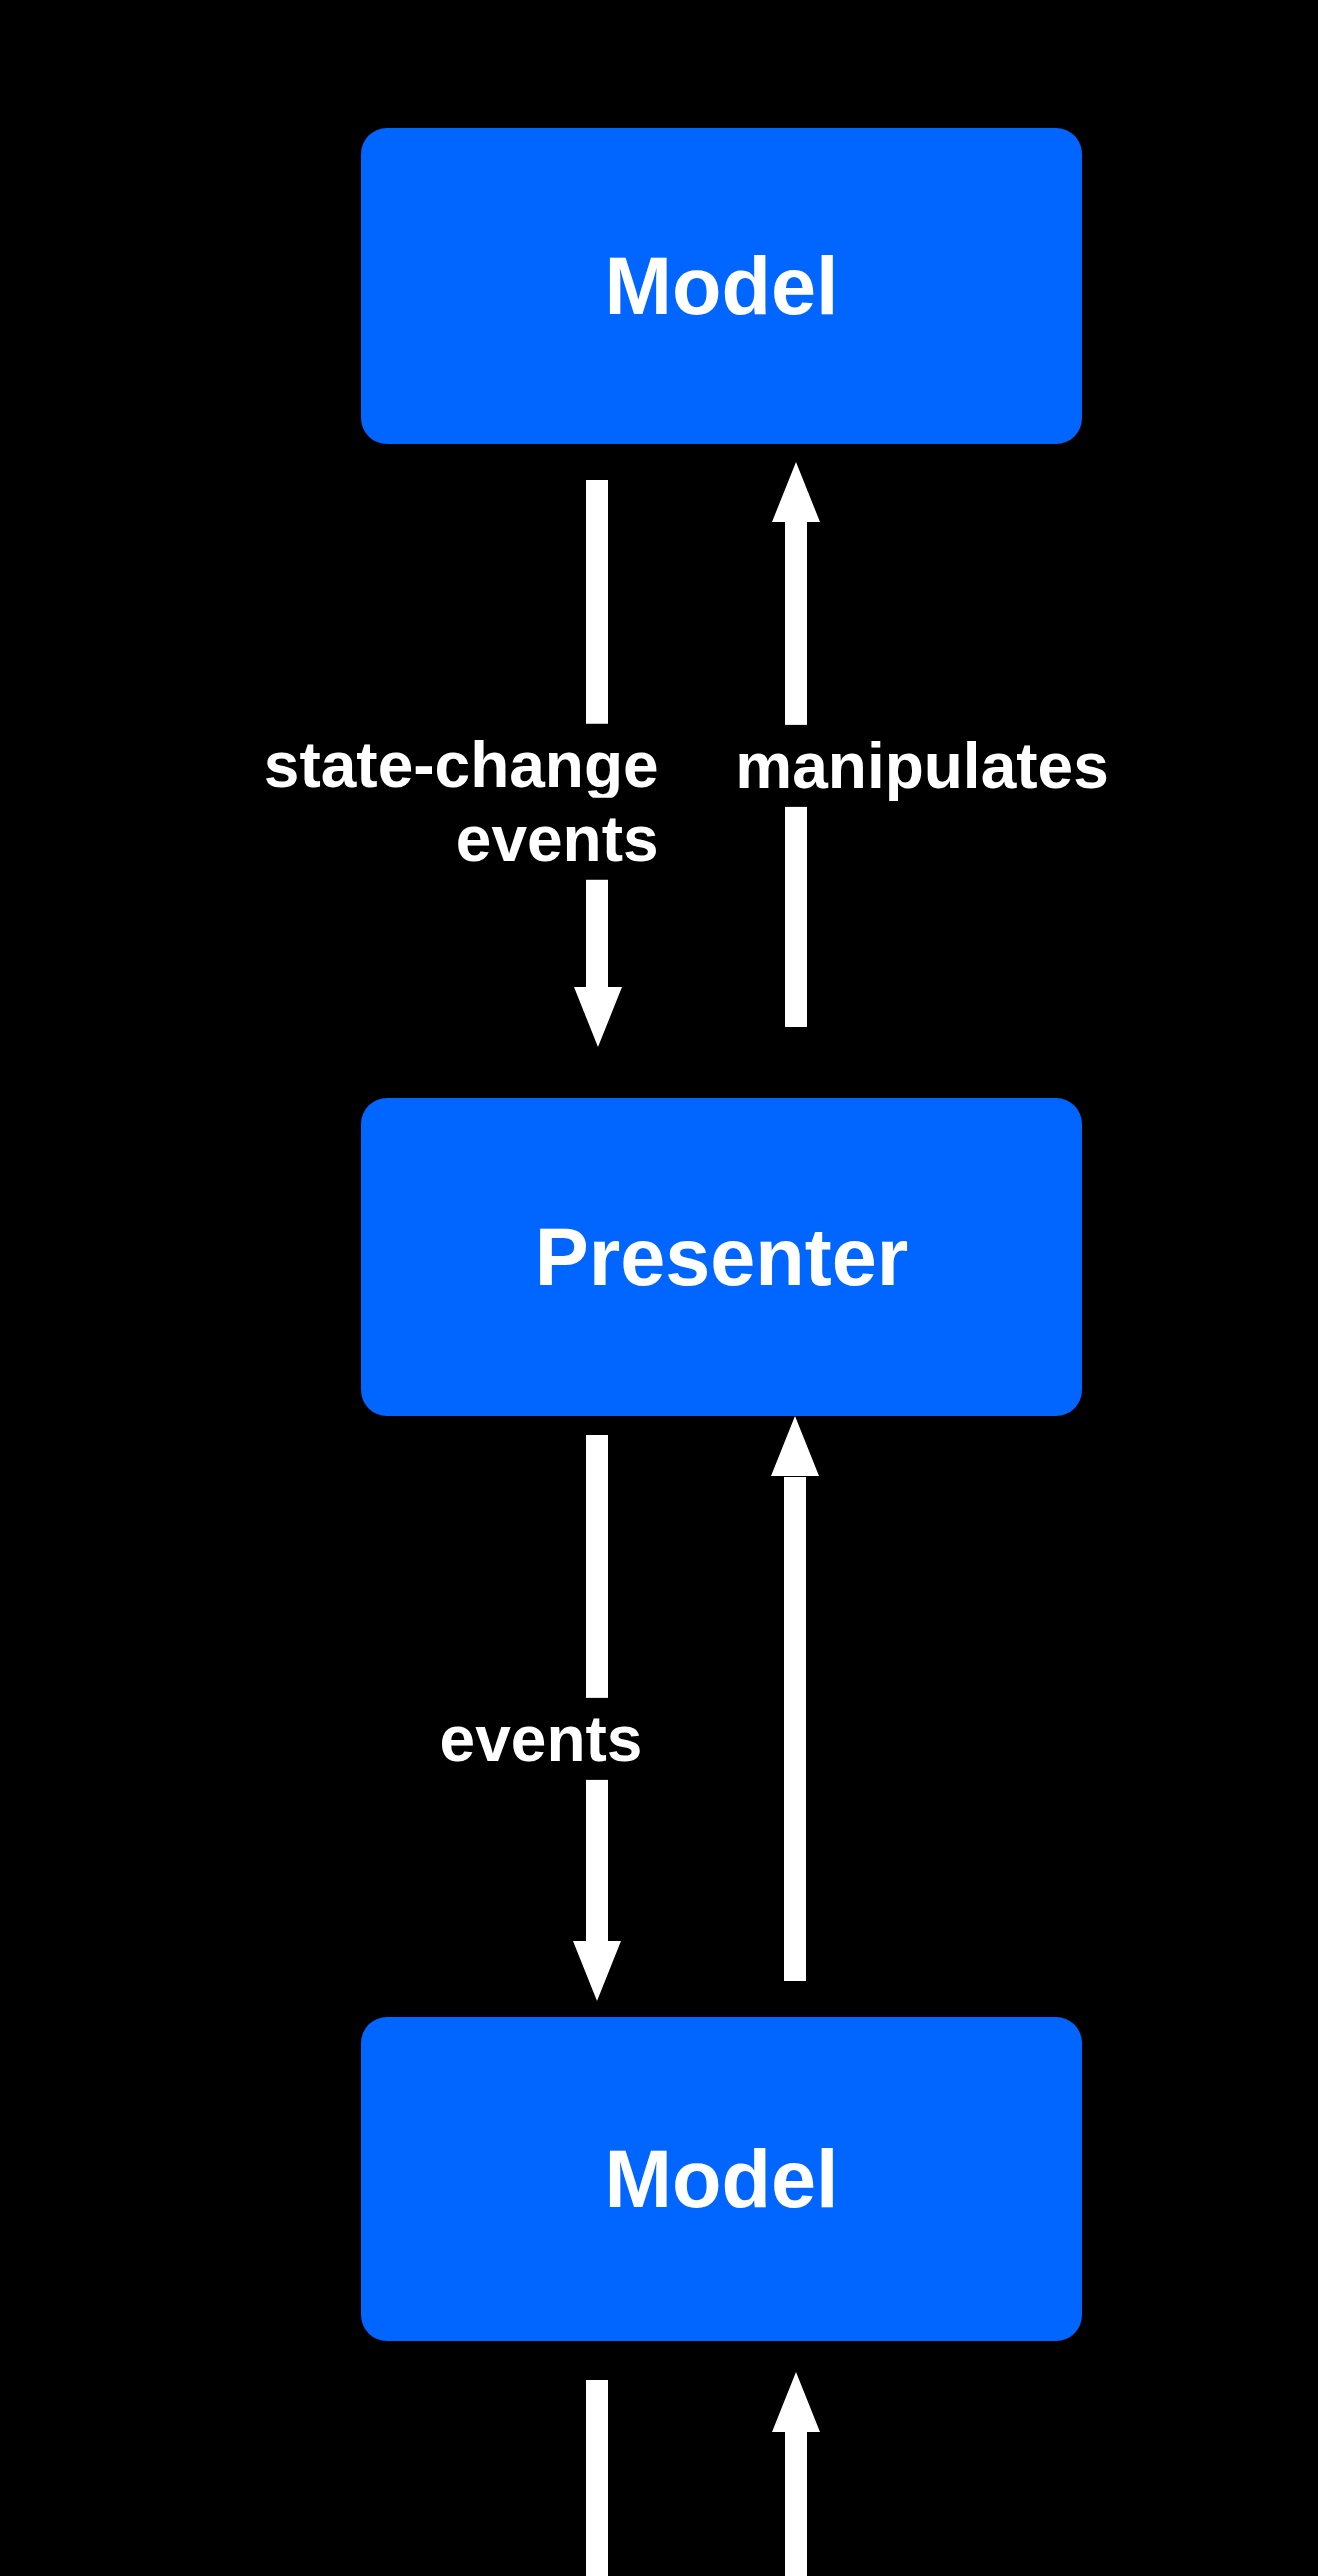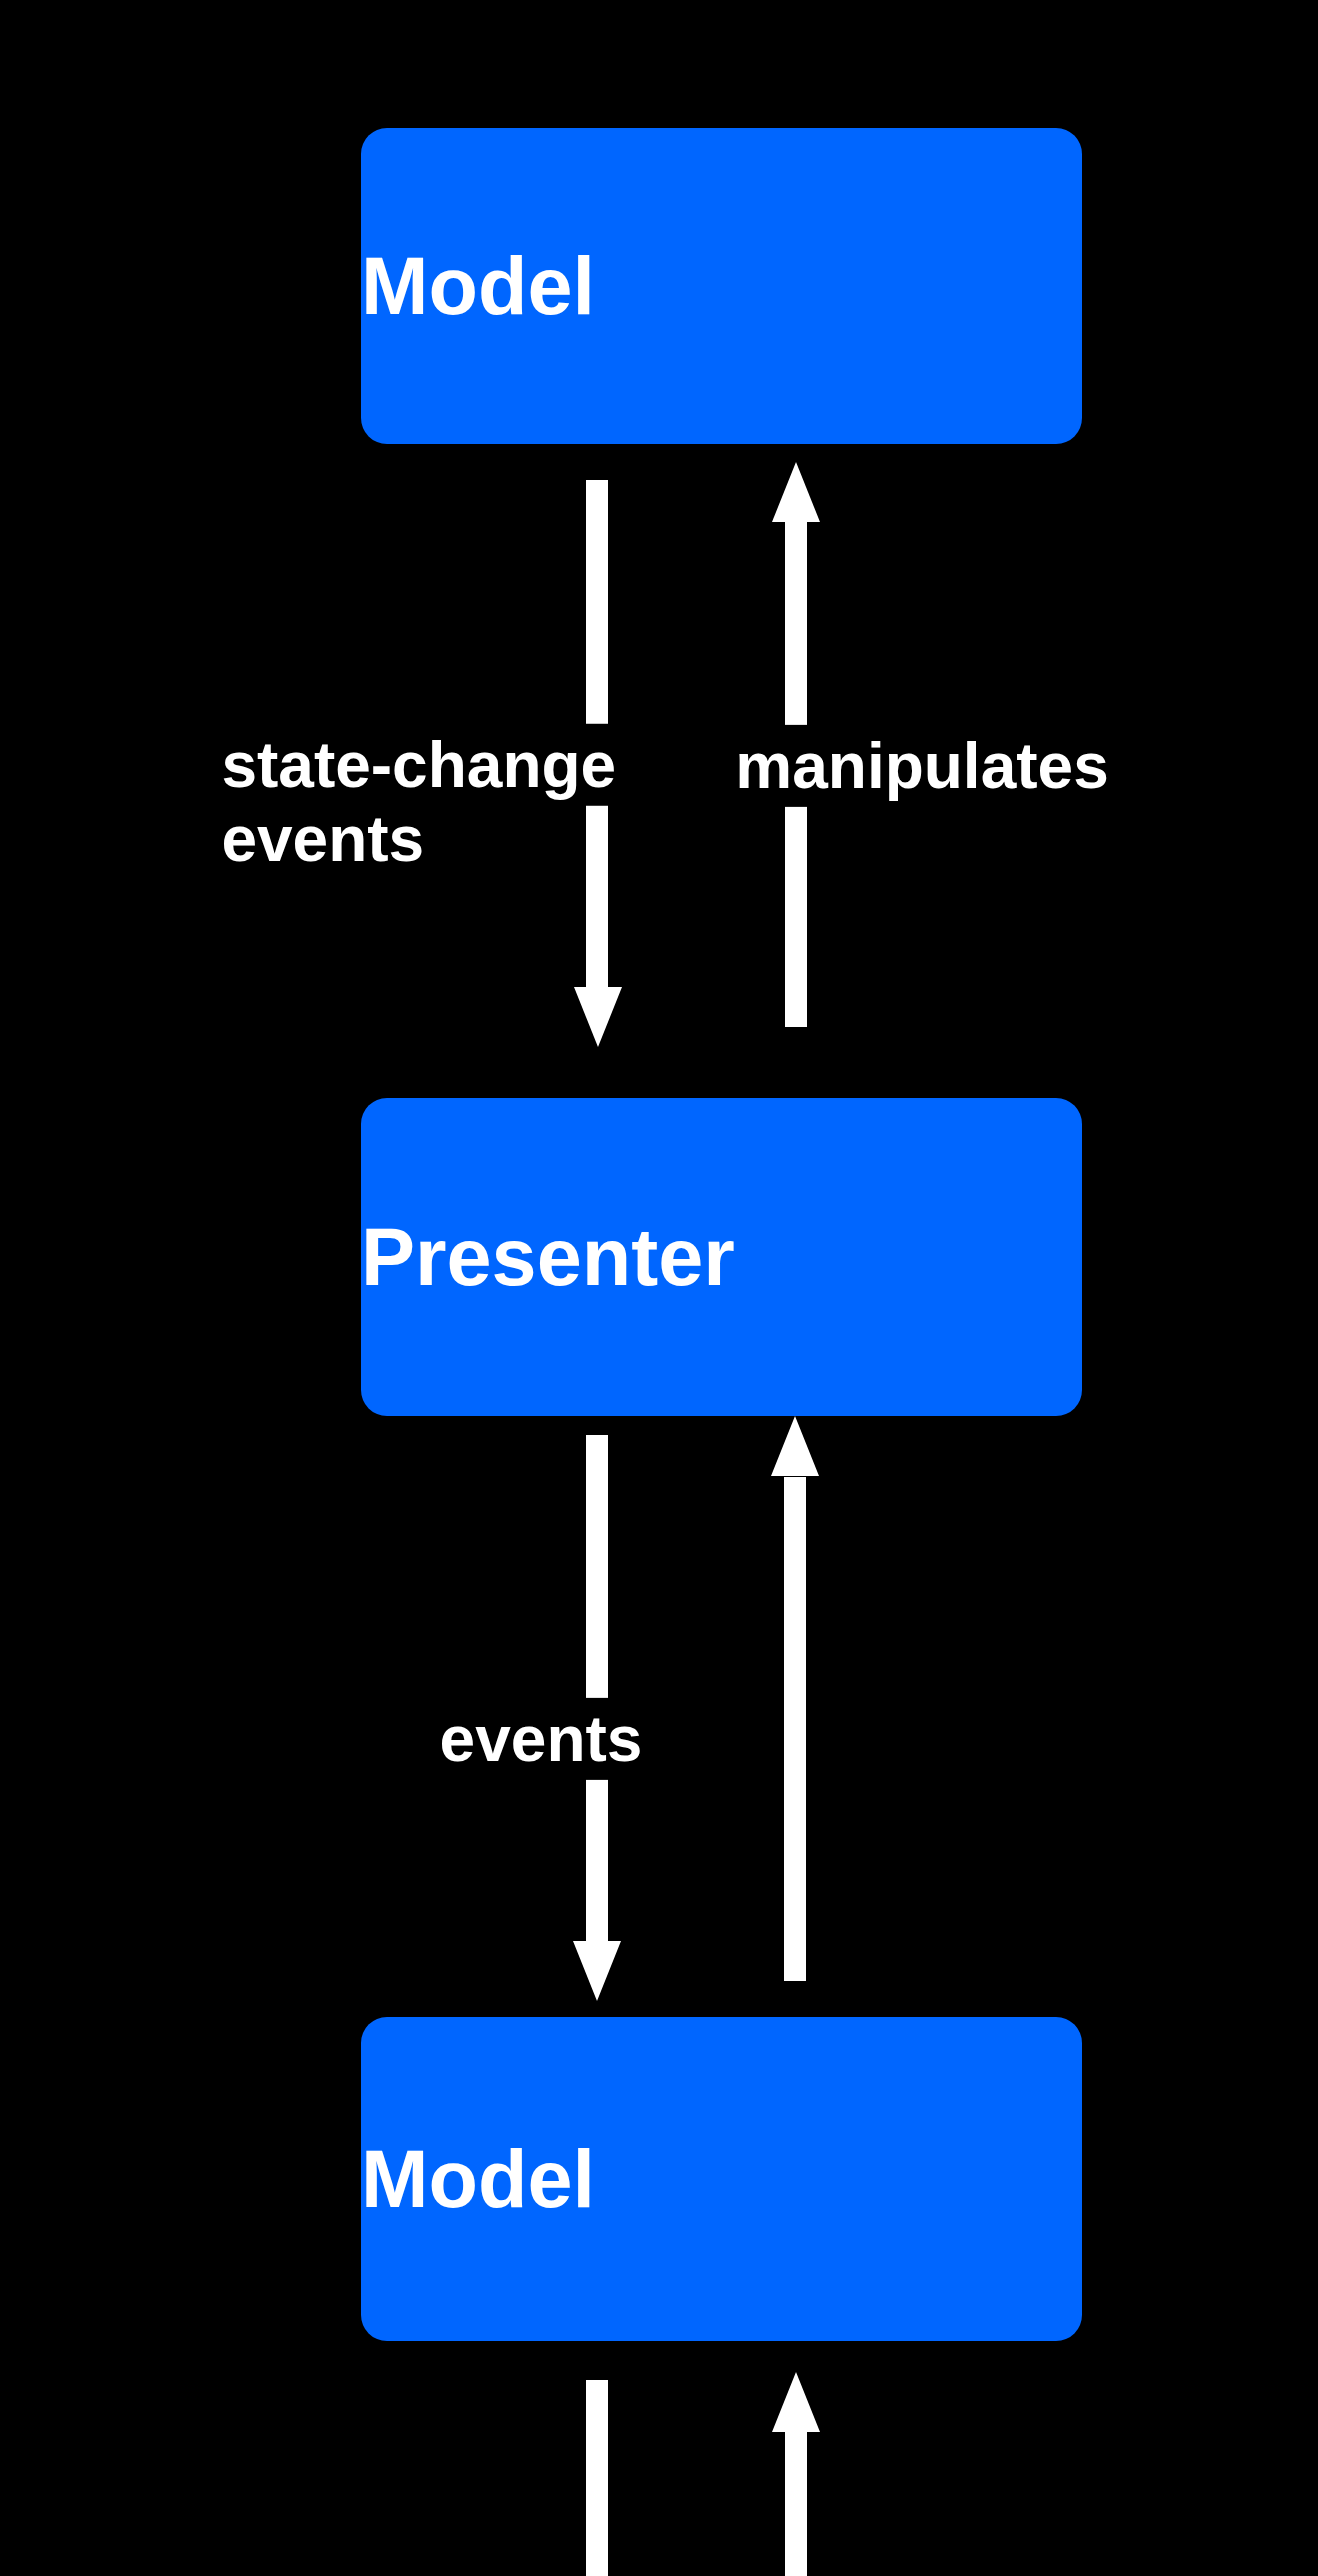--- a/index.html
+++ b/index.html
@@ -21,21 +21,21 @@
     overflow: hidden;
   }
 
   
   .node {
     position: absolute;
     background: var(--node-fill);
     color: var(--node-text);
     display: flex;
     align-items: center;
-    justify-content: flex-start;
+    justify-content: center;
     font-weight: 700;
     font-size: 81px;
     border-radius: 26px;
     letter-spacing: 0;
   }
   .node-model     { left: 361px;  top: 128px;  width: 721px; height: 316px; }
   .node-presenter { left: 361px;  top: 1066px; width: 721px; height: 318px; margin-top: 32px; }
   .node-view      { left: 361px;  top: 2017px; width: 721px; height: 324px; }
 
   
@@ -56,21 +56,21 @@
   .head-m-p { left: 574px; top: 987px; }  
   .head-p-m { left: 772px; top: 462px;  }  
   .head-p-v { left: 573px; top: 1941px; }  
   .head-v-p { left: 771px; top: 1416px; }  
   .head-u-v { left: 772px; top: 2372px; }  
 
   
   .edge-label {
     position: absolute;
     transform: translate(-50%, -50%);
-    text-align: left;
+    text-align: right;
     font-weight: 700;
     font-size: 64px;
     line-height: 1.16;
     color: var(--edge-label-text);
     white-space: nowrap;
   }
   .edge-label .bg {
     background: var(--background);
     padding: 5.2px 13.4px;
     -webkit-box-decoration-break: clone;

